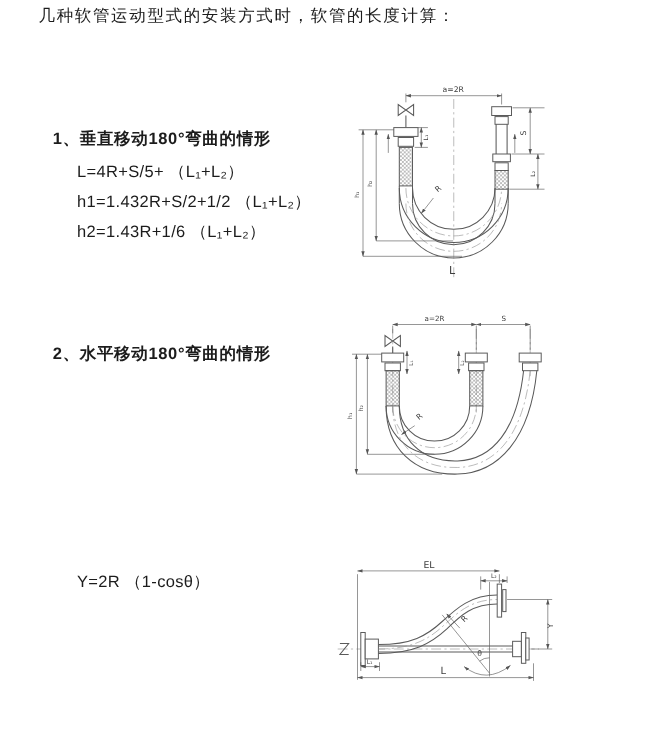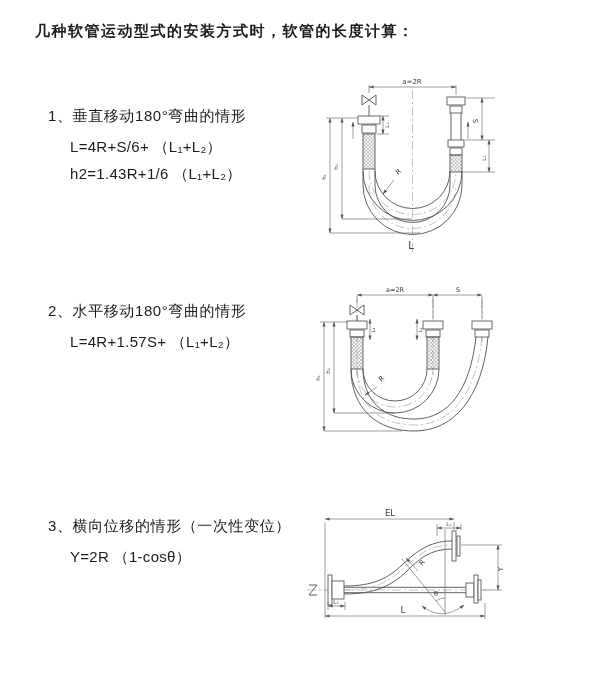--- a/index.html
+++ b/index.html
@@ -1,20 +1,20 @@
 <!DOCTYPE html>
 <html><head>
 <meta charset="utf-8">
 <style>
   html,body { margin:0; padding:0; }
   body { width:600px; height:675px; background:#ffffff; font-family:"Liberation Sans", sans-serif; }
   .page { position:relative; width:600px; height:675px; background:#fff; overflow:hidden; color:#1c1c1c; }
-  .title { position:absolute; left:35px; top:22px; font-size:15px; font-weight:700; letter-spacing:1.5px; margin:0; white-space:nowrap; }
+  .title { position:absolute; left:35px; top:5px; font-size:15px; font-weight:400; letter-spacing:1.5px; margin:0; white-space:nowrap; }
   .sec { position:absolute; left:48px; }
-  .sec h2 { font-size:15px; font-weight:400; margin:1px 0 7px 0; letter-spacing:0.6px; white-space:nowrap; }
+  .sec h2 { font-size:15px; font-weight:700; margin:11px 0 7px 0; letter-spacing:0.6px; white-space:nowrap; }
   .sec p  { margin:0; padding-left:22px; font-size:15px; line-height:27px; letter-spacing:0.3px; white-space:nowrap; }
   #sec1 { top:106px; }
   #sec2 { top:301px; }
   #sec3 { top:516px; }
   svg.diag { position:absolute; overflow:visible; }
   svg text { font-family:"DejaVu Sans", sans-serif; fill:#3d3d3d; }
   .ol { stroke:#5a5a5a; stroke-width:0.95; fill:none; }
   .dl { stroke:#5f5f5f; stroke-width:0.6; fill:none; }
   .fl { fill:#ffffff; stroke:#5a5a5a; stroke-width:0.9; }
   .hs { stroke:#5a5a5a; stroke-width:0.9; }
@@ -22,31 +22,30 @@
 </style>
 </head>
 <body>
 
 <div class="page">
 
   <h1 class="title">几种软管运动型式的安装方式时，软管的长度计算：</h1>
 
   <section class="sec" id="sec1">
     <h2>1、垂直移动180°弯曲的情形</h2>
-    <p>L=4R+S/6+ （L₁+L₂）</p>
+    <p>L=4R+S/5+ （L₁+L₂）</p>
+    <p>h1=1.432R+S/2+1/2 （L₁+L₂）</p>
     <p>h2=1.43R+1/6 （L₁+L₂）</p>
   </section>
 
   <section class="sec" id="sec2">
     <h2>2、水平移动180°弯曲的情形</h2>
-    <p>L=4R+1.57S+ （L₁+L₂）</p>
   </section>
 
   <section class="sec" id="sec3">
-    <h2>3、横向位移的情形（一次性变位）</h2>
     <p>Y=2R （1-cosθ）</p>
   </section>
 
   <svg class="diag" style="left:312px;top:72px" width="283" height="195" viewBox="0 0 283 195">
     <defs>
       <pattern id="hp1" width="3.5" height="3.5" patternUnits="userSpaceOnUse">
         <path d="M0,3.5 L3.5,0 M0,0 L3.5,3.5" stroke="#8a8a8a" stroke-width="0.5"></path>
       </pattern>
       <marker id="ar1" viewBox="0 0 10 10" refX="9.5" refY="5" markerWidth="8" markerHeight="8" orient="auto-start-reverse">
         <path d="M0,1.8 L10,5 L0,8.2 Z" fill="#555"></path>

